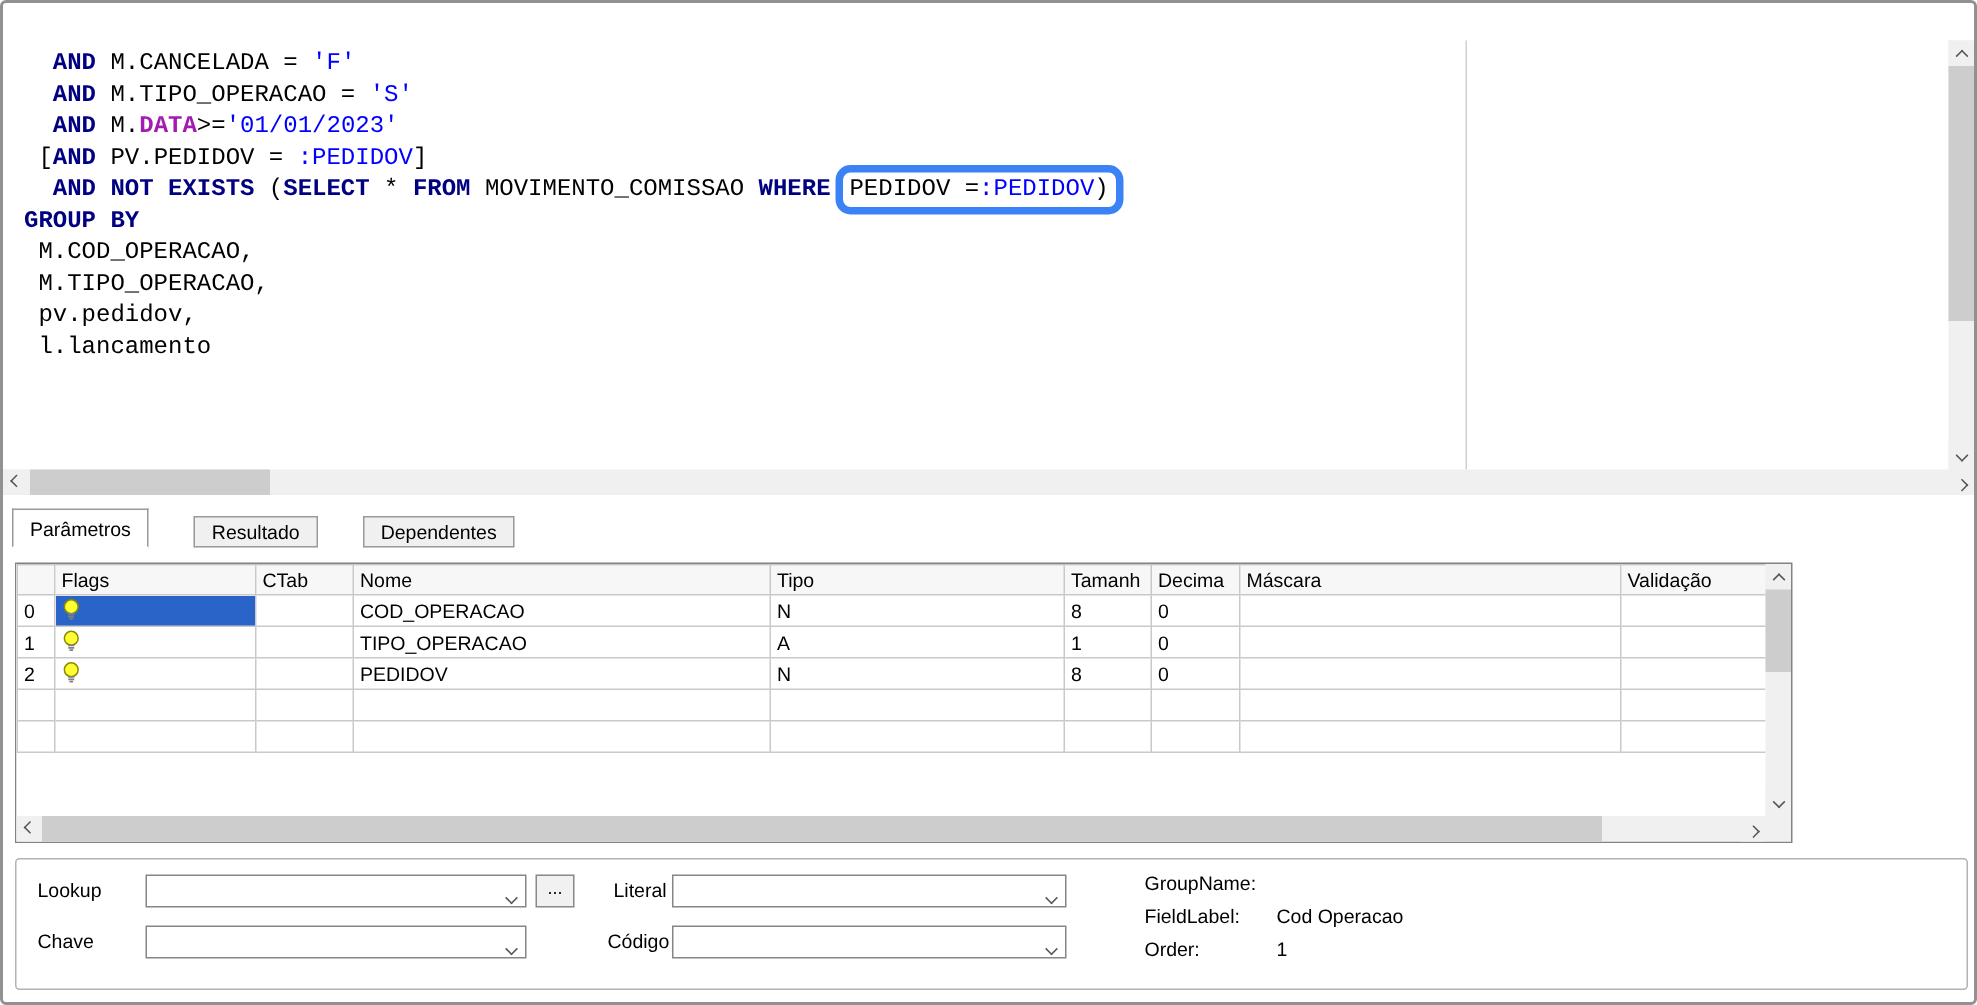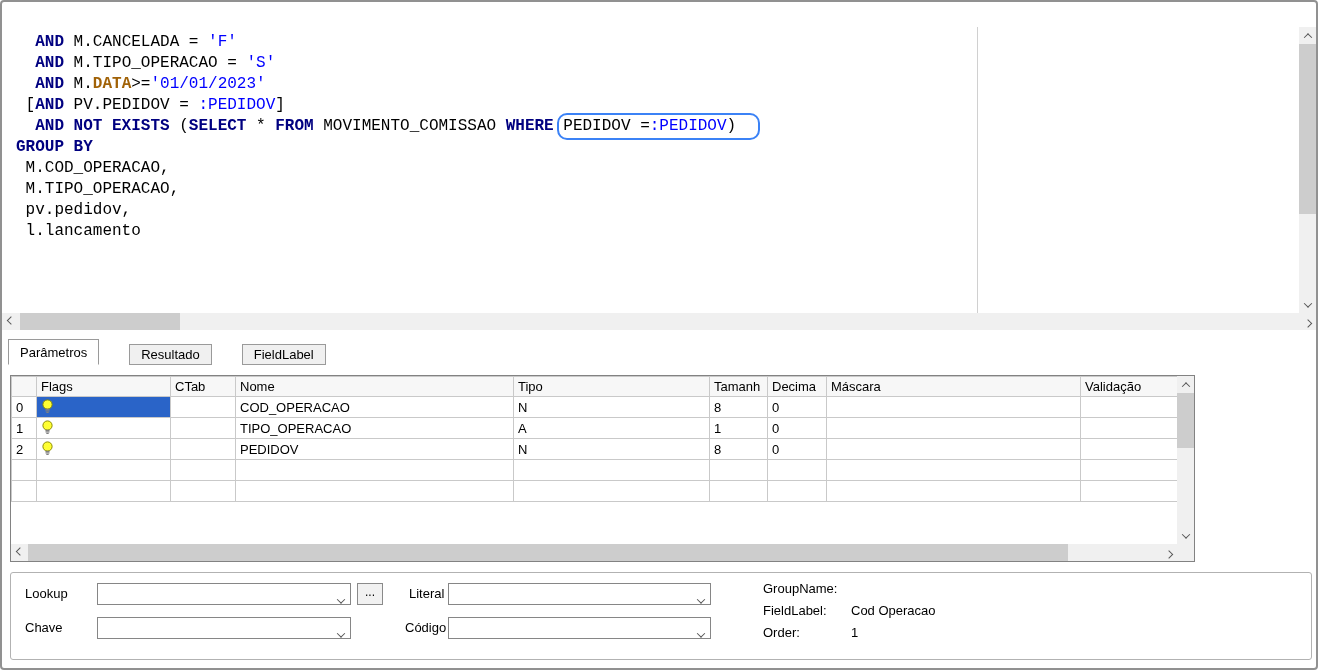--- a/index.html
+++ b/index.html
@@ -17,24 +17,24 @@
   .editor { position: absolute; left: 0; top: 25px; right: 0; height: 286px; background: #fff; }
   .code {
     position: absolute; left: 0; top: 0; right: 17px; bottom: 0; overflow: hidden;
     padding: 5px 0 0 14px; font-family: "Liberation Mono", monospace;
     font-size: 16px; line-height: 21px; white-space: pre;
   }
   .code-line { height: 21px; white-space: pre; }
   .c-p { color: #000000; }
   .c-k { color: #000080; font-weight: bold; }
   .c-s { color: #0000ff; }
-  .c-f { color: #a16207; font-weight: bold; }
+  .c-f { color: #a21caf; font-weight: bold; }
   .red-box {
-    border: 2px solid #3b82f6; border-radius: 10px;
-    padding: 2px 22px 3px 4px; margin-left: -6px;
+    border: 5px solid #3b82f6; border-radius: 10px;
+    padding: 2px 5px 3px 4px; margin-left: -6px;
   }
   .margin-guide { position: absolute; left: 975px; top: 0; bottom: 0; width: 1px; background: #d0d0d0; }
   
   .sb { position: absolute; background: #f0f0f0; }
   .sb-btn { position: absolute; width: 17px; height: 17px; background: #f0f0f0; display: flex; align-items: center; justify-content: center; }
   .sb-thumb { position: absolute; background: #cdcdcd; }
   .chev { display: inline-block; width: 6px; height: 6px; border-right: 1.6px solid #555; border-bottom: 1.6px solid #555; }
   .chev.up    { transform: rotate(-135deg) translate(-1px,-1px); }
   .chev.down  { transform: rotate(45deg) translate(-1px,-1px); }
   .chev.left  { transform: rotate(135deg) translate(-1px,1px); }
@@ -98,21 +98,21 @@
       </div>
     <div class="sb-thumb" style="left:18px;width:160px;top:0;height:17px"></div>
     <div class="sb-btn" style="right:0">
         <span class="chev right"></span>
       </div>
   </div>
 
   <div class="tabs">
     <div class="tab active">Parâmetros</div>
     <div class="tab">Resultado</div>
-    <div class="tab">FieldLabel</div>
+    <div class="tab">Dependentes</div>
   </div>
 
   <div class="grid-wrap">
     <div class="grid-view">
       <table class="grid">
           <colgroup>
             <col style="width: 25px;">
             <col style="width: 134px;">
             <col style="width: 65px;">
             <col style="width: 278px;">

